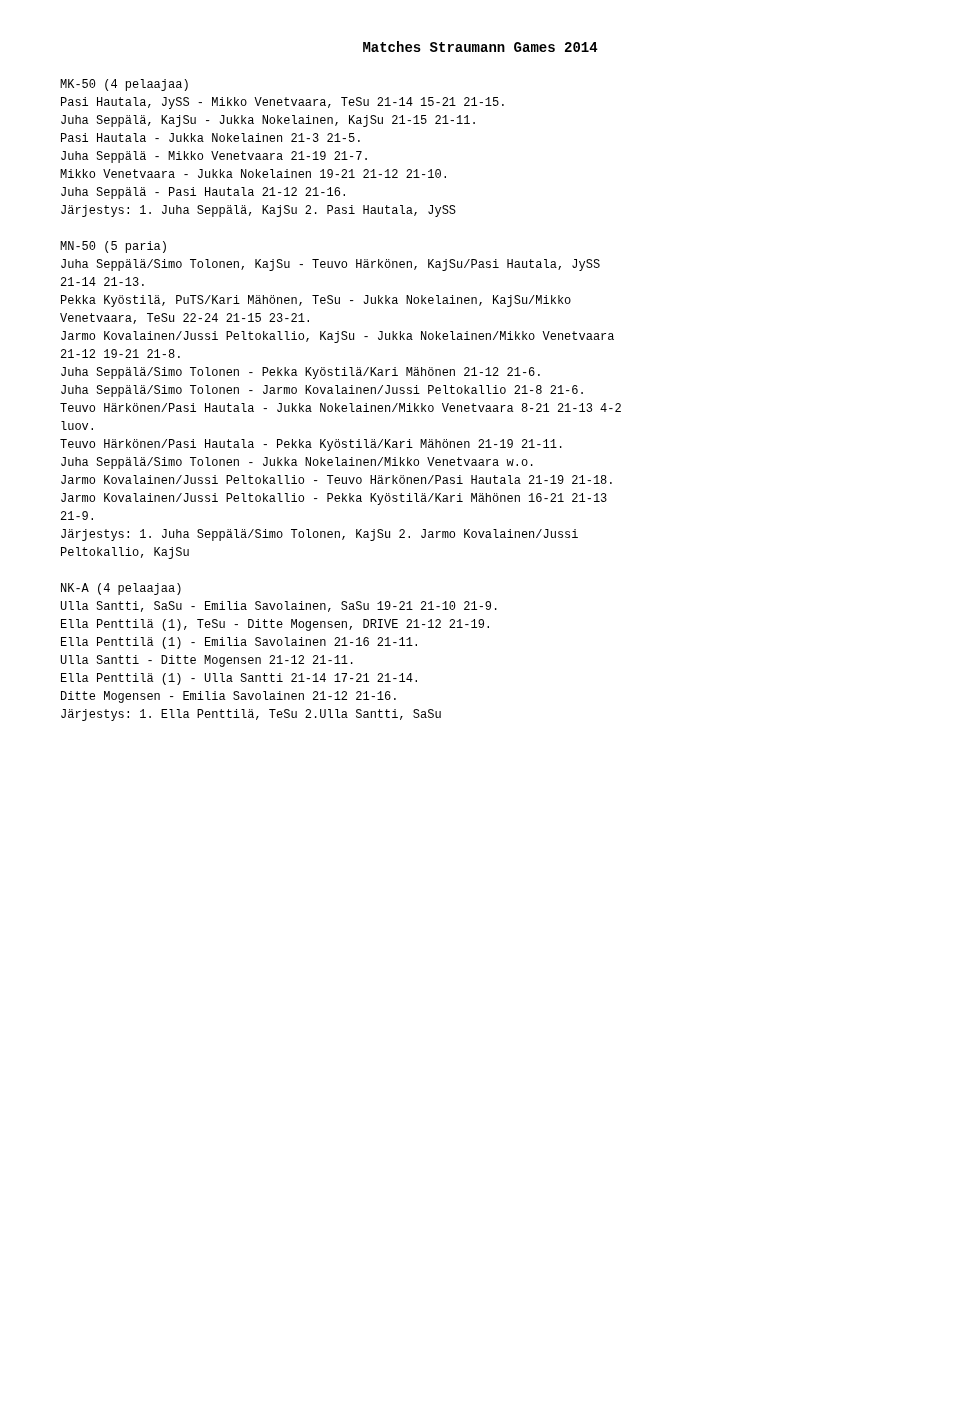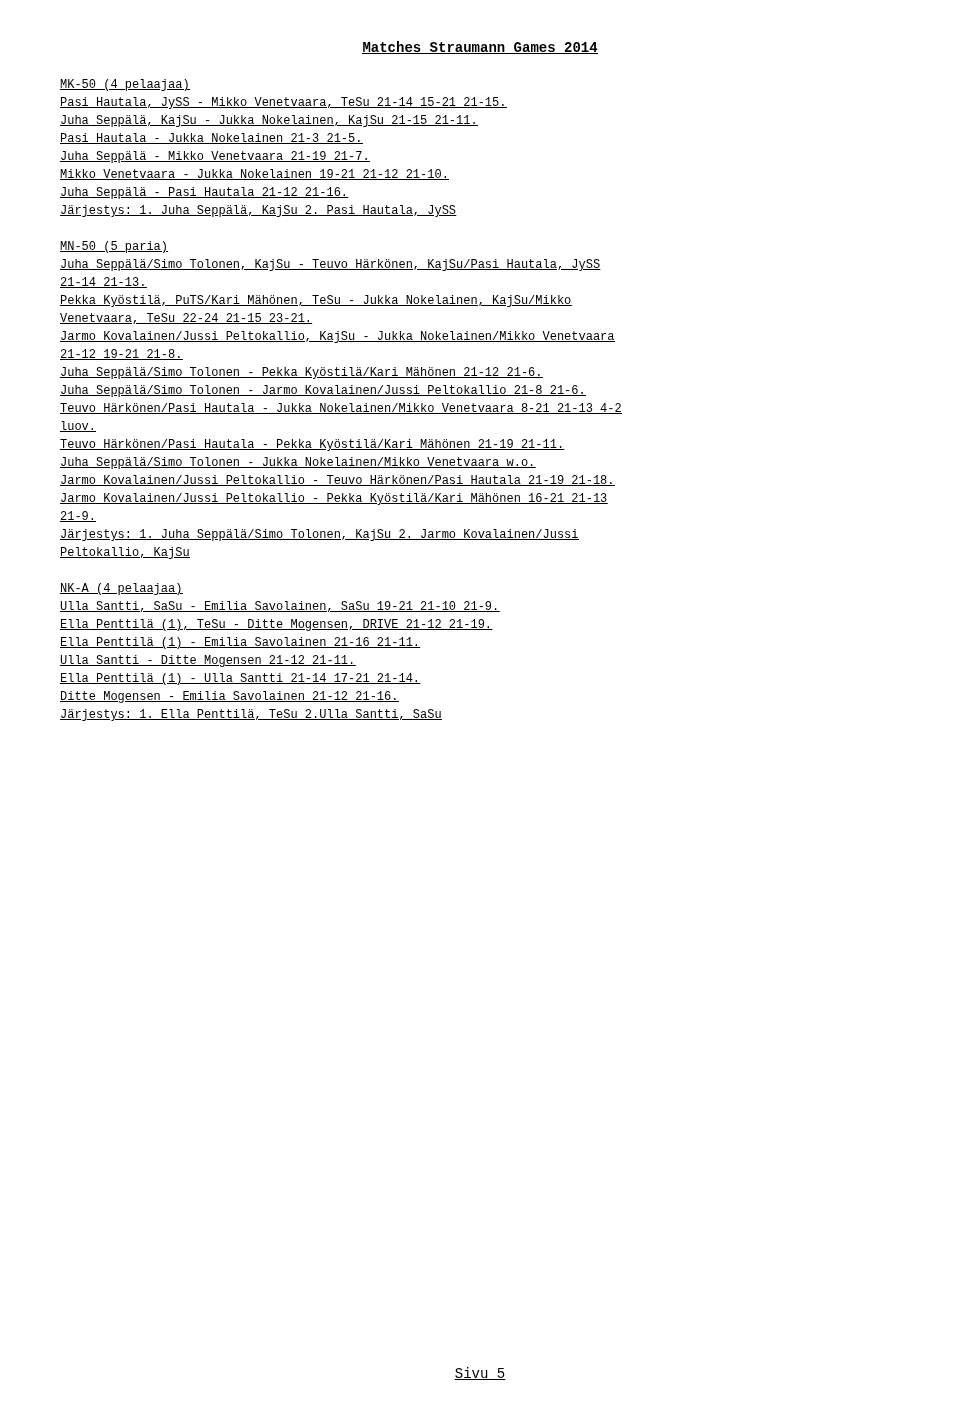--- a/index.html
+++ b/index.html
@@ -1,19 +1,18 @@
 <!DOCTYPE html>
 <html><head>
   <meta charset="utf-8">
   <style>
     * {
       margin: 0;
       padding: 0;
       box-sizing: border-box;
-      text-decoration: underline;
     }
     body {
       background: #ffffff;
       font-family: 'Courier New', Courier, monospace;
       font-size: 14px;
       color: #000000;
       width: 960px;
       min-height: 1422px;
       position: relative;
     }
@@ -77,14 +76,13 @@
 Peltokallio, KajSu
 
 NK-A (4 pelaajaa)
 Ulla Santti, SaSu - Emilia Savolainen, SaSu 19-21 21-10 21-9.
 Ella Penttilä (1), TeSu - Ditte Mogensen, DRIVE 21-12 21-19.
 Ella Penttilä (1) - Emilia Savolainen 21-16 21-11.
 Ulla Santti - Ditte Mogensen 21-12 21-11.
 Ella Penttilä (1) - Ulla Santti 21-14 17-21 21-14.
 Ditte Mogensen - Emilia Savolainen 21-12 21-16.
 Järjestys: 1. Ella Penttilä, TeSu 2.Ulla Santti, SaSu</div>
-  <div class="page-number">Sivu 5</div>
 </div>
 
 </body></html>

